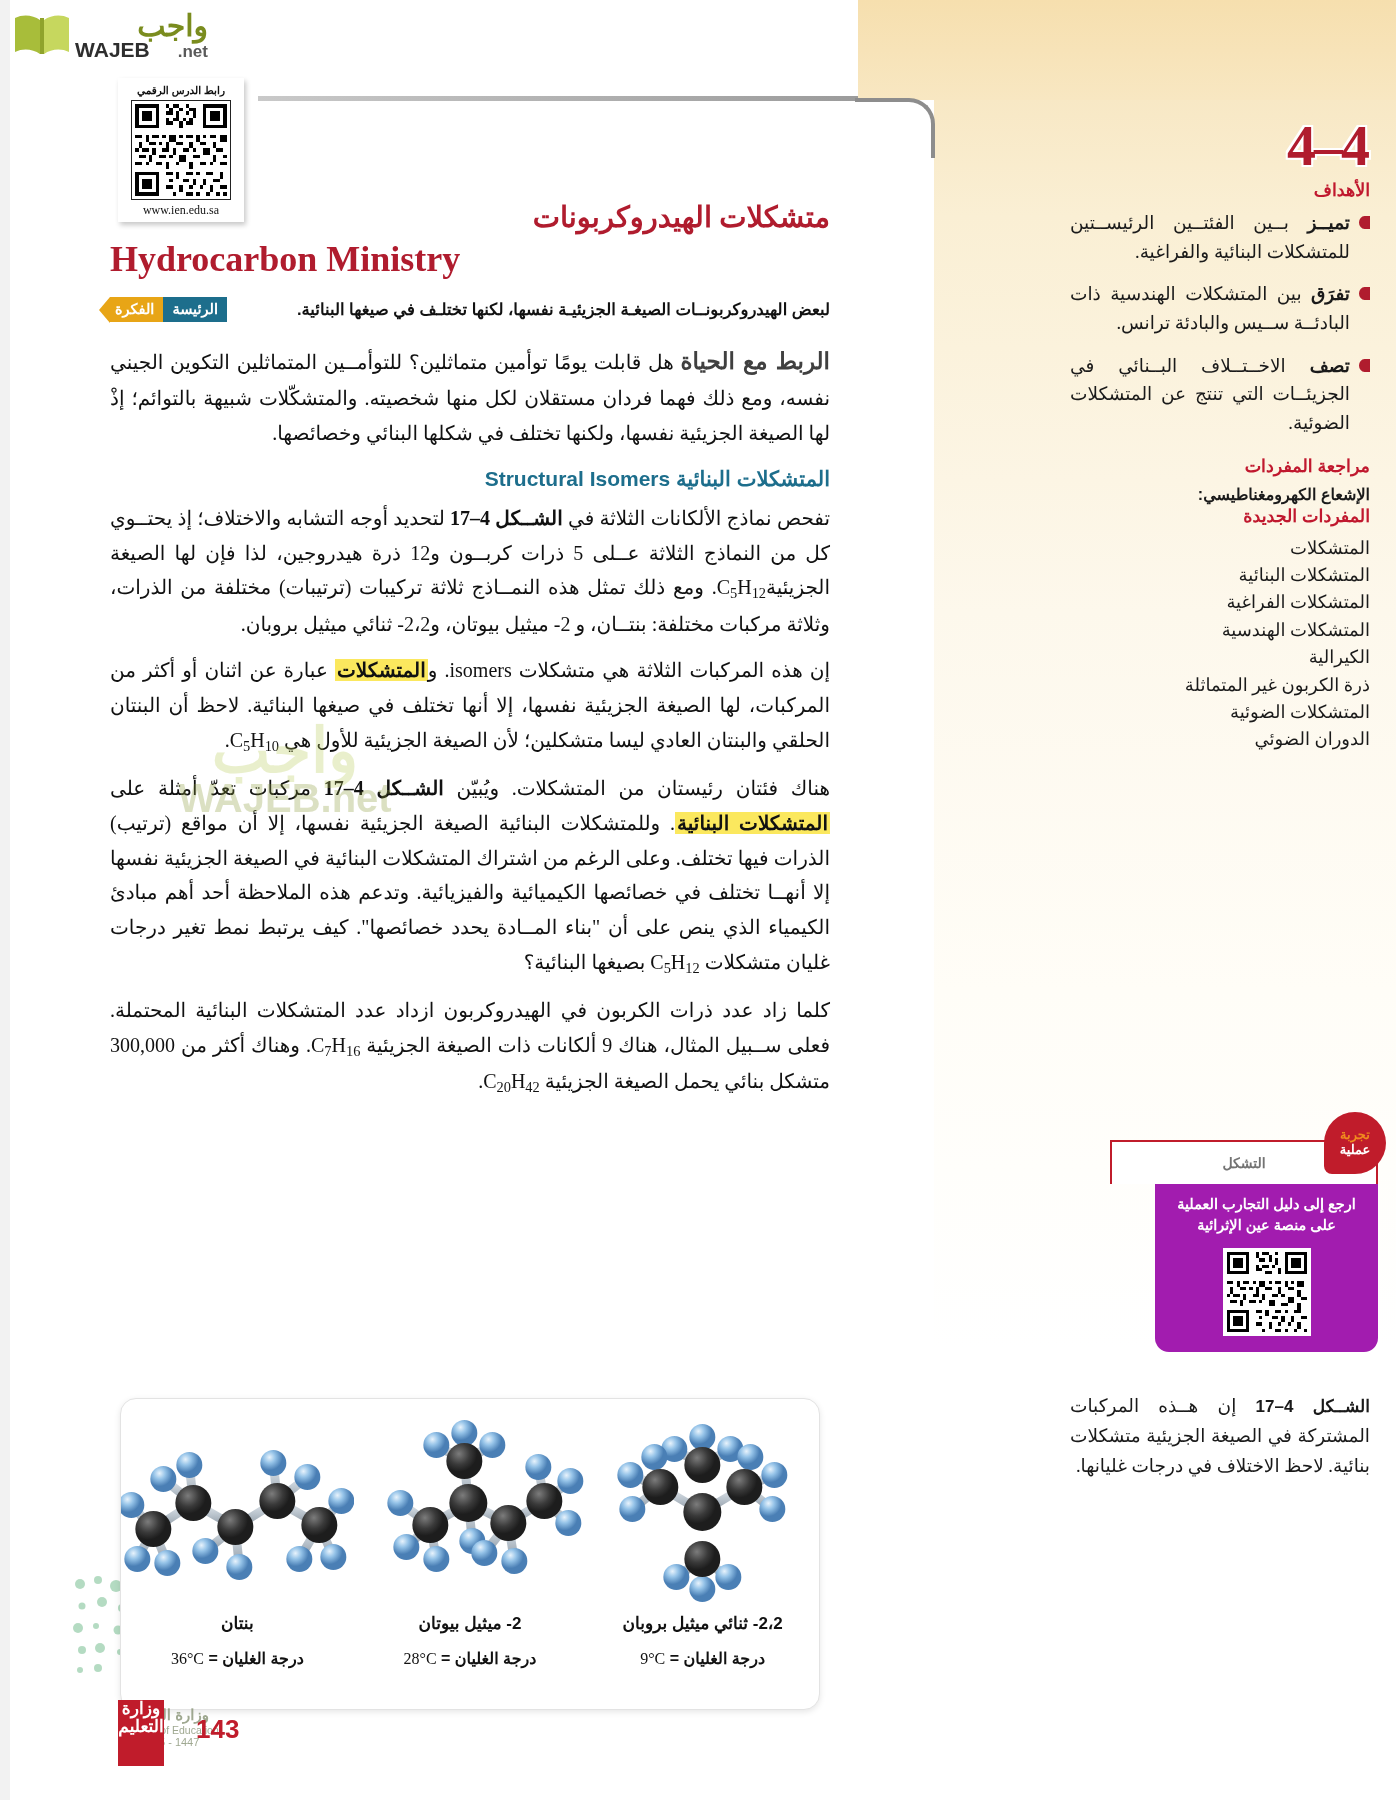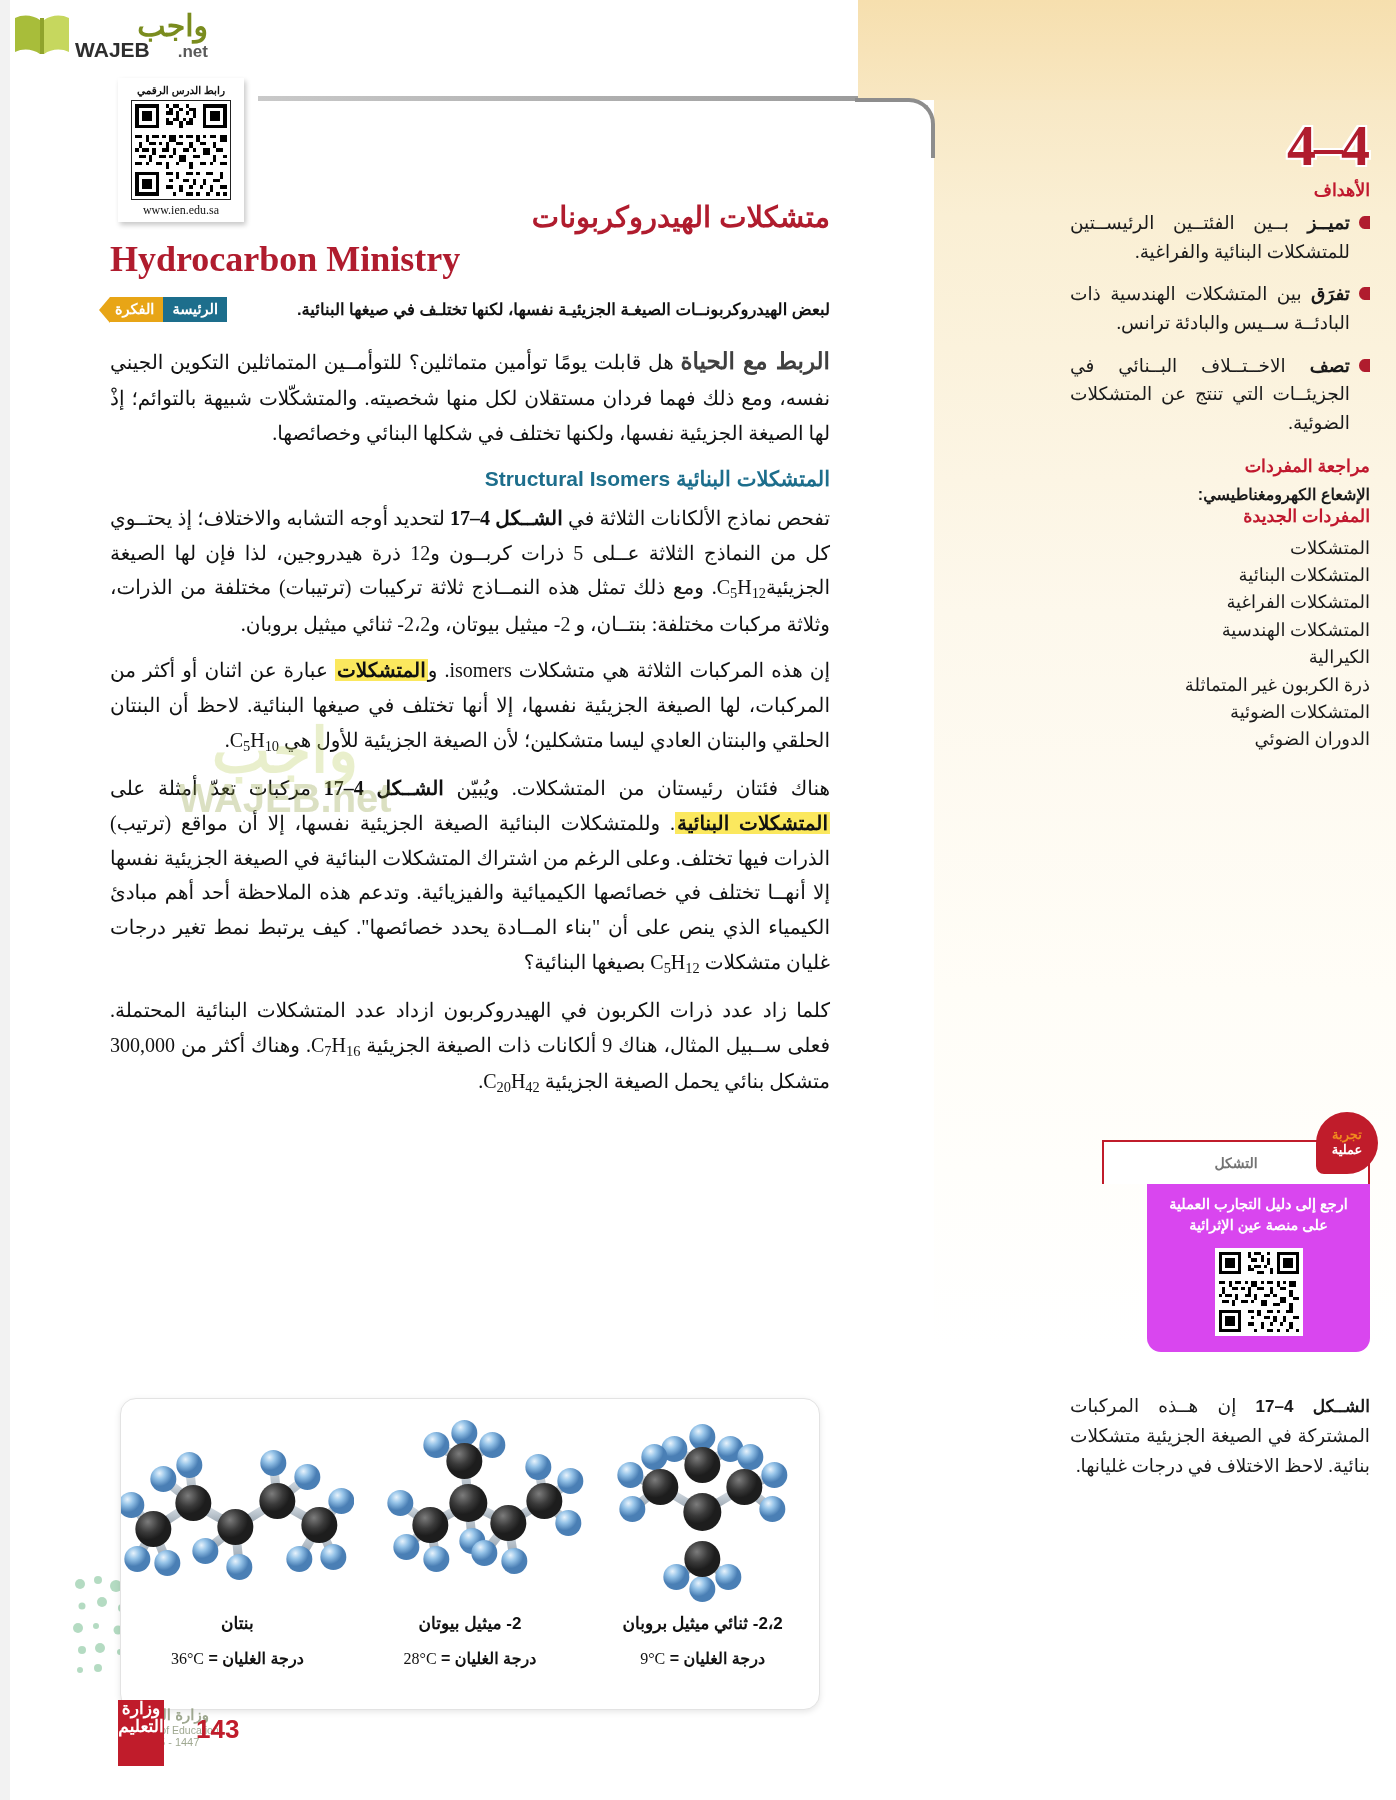--- a/index.html
+++ b/index.html
@@ -134,21 +134,21 @@
   }
   .vocab-list { list-style: none; margin: 0; padding: 0; }
   .vocab-list li {
     font-family: "Liberation Serif", serif;
     font-size: 18px; line-height: 1.52; color: #1a1a1a;
     text-align: right;
   }
 
   
   .lab-box {
-    position: absolute; right: 26px; top: 1140px;
+    position: absolute; right: 18px; top: 1140px;
     width: 268px;
   }
   .lab-badge {
     position: absolute; right: -8px; top: -28px;
     width: 62px; height: 62px;
     background: #c01c2b;
     border-radius: 50% 50% 50% 8px;
     color: #fff; z-index: 6;
     display: flex; flex-direction: column;
     align-items: center; justify-content: center;
@@ -161,21 +161,21 @@
     border-bottom: none;
     height: 44px;
     display: flex; align-items: center; justify-content: center;
     background: #fff;
   }
   .lab-title-row span {
     font-family: "Liberation Sans", sans-serif;
     font-weight: bold; font-size: 14px; color: #737373;
   }
   .lab-body {
-    background: #d946ef;
+    background: #a21caf;
     border-radius: 0 0 14px 14px;
     padding: 10px 14px 16px 14px;
     text-align: center;
     margin-left: 45px;
   }
   .lab-body .txt {
     font-family: "Liberation Sans", sans-serif;
     font-weight: bold; font-size: 14.5px; color: #ffffff;
     line-height: 1.45;
   }
@@ -212,21 +212,21 @@
     margin-bottom: 4px;
   }
   .qr-top .url {
     font-family: "Liberation Serif", serif;
     font-size: 12px; color: #111; direction: ltr; margin-top: 3px;
   }
   .qr-box { width: 100px; height: 100px; margin: 0 auto; border: 1px solid #222; background:#fff; }
 
   h1.title-ar {
     margin: 80px 0 4px 0;
-    font-family: Liberation Sans, sans-serif;
+    font-family: Liberation Serif, serif;
     font-weight: bold; font-size: 29px; color: #b01c2e;
     text-align: right;
   }
   h2.title-en {
     margin: 0 0 16px 0;
     font-family: "Liberation Serif", serif;
     font-weight: bold; font-size: 36px; color: #b01c2e;
     direction: ltr; text-align: left;
   }
 

